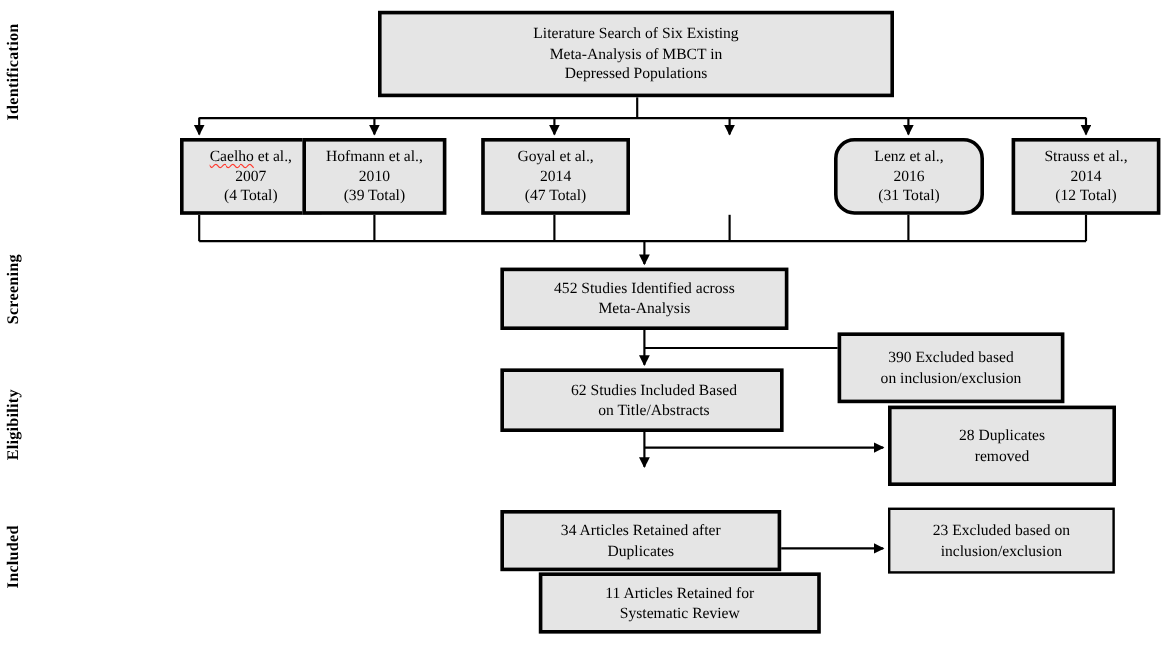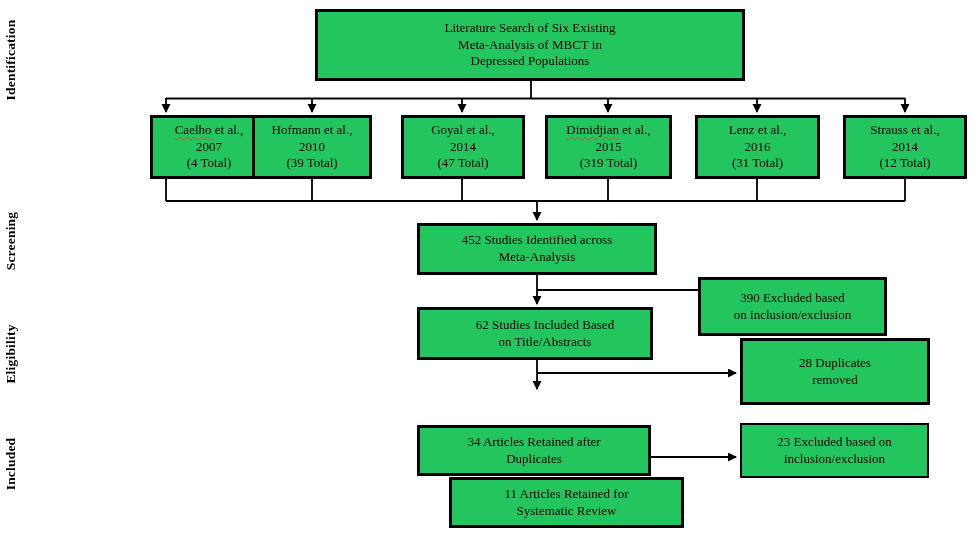--- a/index.html
+++ b/index.html
@@ -2,21 +2,21 @@
 <html><head>
 <meta charset="utf-8">
 <style>
   html,body { margin:0; padding:0; background:#fff; }
   .canvas {
     position:relative; width:975px; height:544px; background:#ffffff;
     font-family:"Liberation Serif","DejaVu Serif",serif; color:#000; overflow:hidden;
   }
   .wires { position:absolute; left:0; top:0; width:975px; height:544px; }
   .box {
-    position:absolute; box-sizing:border-box; background:#22c55e;
+    position:absolute; box-sizing:border-box; background:#e5e5e5;
     border:3px solid #000; display:flex; flex-direction:column;
     align-items:center; justify-content:center; text-align:center;
     font-size:13px; line-height:1.28; white-space:pre-line; z-index:2;
   }
   .box.thin { border-width:2px; }
   .side-label {
     position:absolute; width:120px; height:16px; text-align:center;
     font-weight:bold; font-size:13.5px; letter-spacing:0.2px;
     transform:rotate(-90deg); transform-origin:center center; z-index:1;
   }
@@ -90,27 +90,22 @@
     <span class="src-line">2010</span>
     <span class="src-line">(39 Total)</span>
   </div>
 
   <div class="box" style="left:401px; top:115px; width:124px; height:64px;">
     <span class="src-line"><span>Goyal</span><span> et al.,</span></span>
     <span class="src-line">2014</span>
     <span class="src-line">(47 Total)</span>
   </div>
 
-  <div class="box" style="left:545px; top:115px; width:127px; height:64px;">
-    <span class="src-line"><span class="squiggle">Dimidjian</span><span> et al.,</span></span>
-    <span class="src-line">2015</span>
-    <span class="src-line">(319 Total)</span>
-  </div>
 
-  <div class="box" style="left:695px; top:115px; width:125px; height:64px;">
+  <div class="box" style="left:695px; top:115px; width:125px; height:64px;border-radius:17px;">
     <span class="src-line"><span>Lenz</span><span> et al.,</span></span>
     <span class="src-line">2016</span>
     <span class="src-line">(31 Total)</span>
   </div>
 
   <div class="box" style="left:843px; top:115px; width:124px; height:64px;">
     <span class="src-line"><span>Strauss</span><span> et al.,</span></span>
     <span class="src-line">2014</span>
     <span class="src-line">(12 Total)</span>
   </div>

